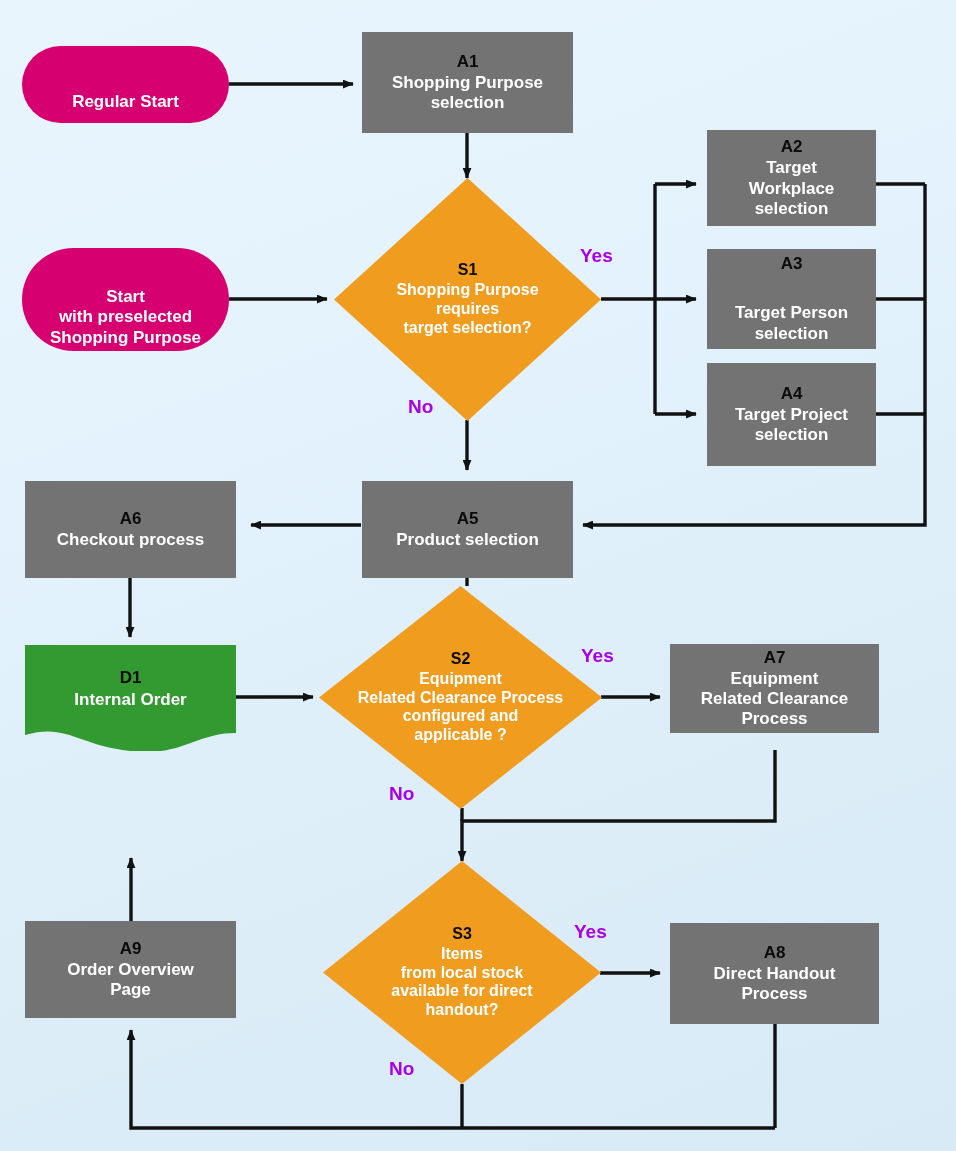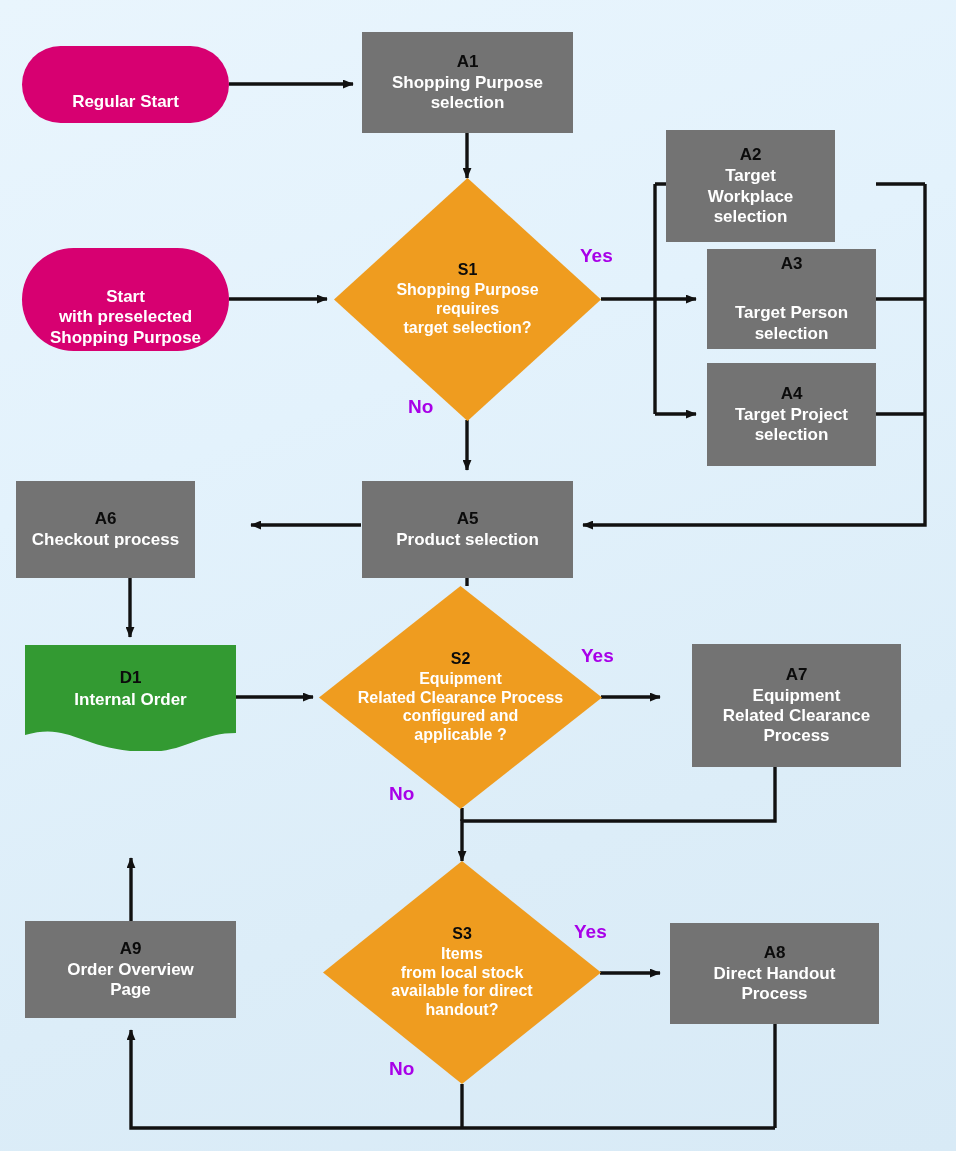--- a/index.html
+++ b/index.html
@@ -110,21 +110,21 @@
 Shopping Purpose</div>
   </div>
 
 
   <div class="node proc" style="left:362px;top:32px;width:211px;height:101px;">
     <div class="id">A1</div>
     <div class="txt" style="white-space:pre-line;">Shopping Purpose
 selection</div>
   </div>
 
-  <div class="node proc" style="left:666px;top:130px;width:169px;height:112px;">
+  <div class="node proc" style="left:707px;top:130px;width:169px;height:96px;">
     <div class="id">A2</div>
     <div class="txt" style="white-space:pre-line;">Target
 Workplace
 selection</div>
   </div>
 
   <div class="node proc" style="left:707px;top:249px;width:169px;height:100px;gap:28px;">
     <div class="id">A3</div>
     <div class="txt" style="white-space:pre-line;">Target Person
 selection</div>
@@ -134,26 +134,26 @@
     <div class="id">A4</div>
     <div class="txt" style="white-space:pre-line;">Target Project
 selection</div>
   </div>
 
   <div class="node proc" style="left:362px;top:481px;width:211px;height:97px;">
     <div class="id">A5</div>
     <div class="txt" style="white-space:pre-line;">Product selection</div>
   </div>
 
-  <div class="node proc" style="left:16px;top:481px;width:179px;height:97px;">
+  <div class="node proc" style="left:25px;top:481px;width:211px;height:97px;">
     <div class="id">A6</div>
     <div class="txt" style="white-space:pre-line;">Checkout process</div>
   </div>
 
-  <div class="node proc" style="left:692px;top:644px;width:209px;height:123px;">
+  <div class="node proc" style="left:670px;top:644px;width:209px;height:89px;">
     <div class="id">A7</div>
     <div class="txt" style="white-space:pre-line;">Equipment
 Related Clearance
 Process</div>
   </div>
 
   <div class="node proc" style="left:670px;top:923px;width:209px;height:101px;">
     <div class="id">A8</div>
     <div class="txt" style="white-space:pre-line;">Direct Handout
 Process</div>

